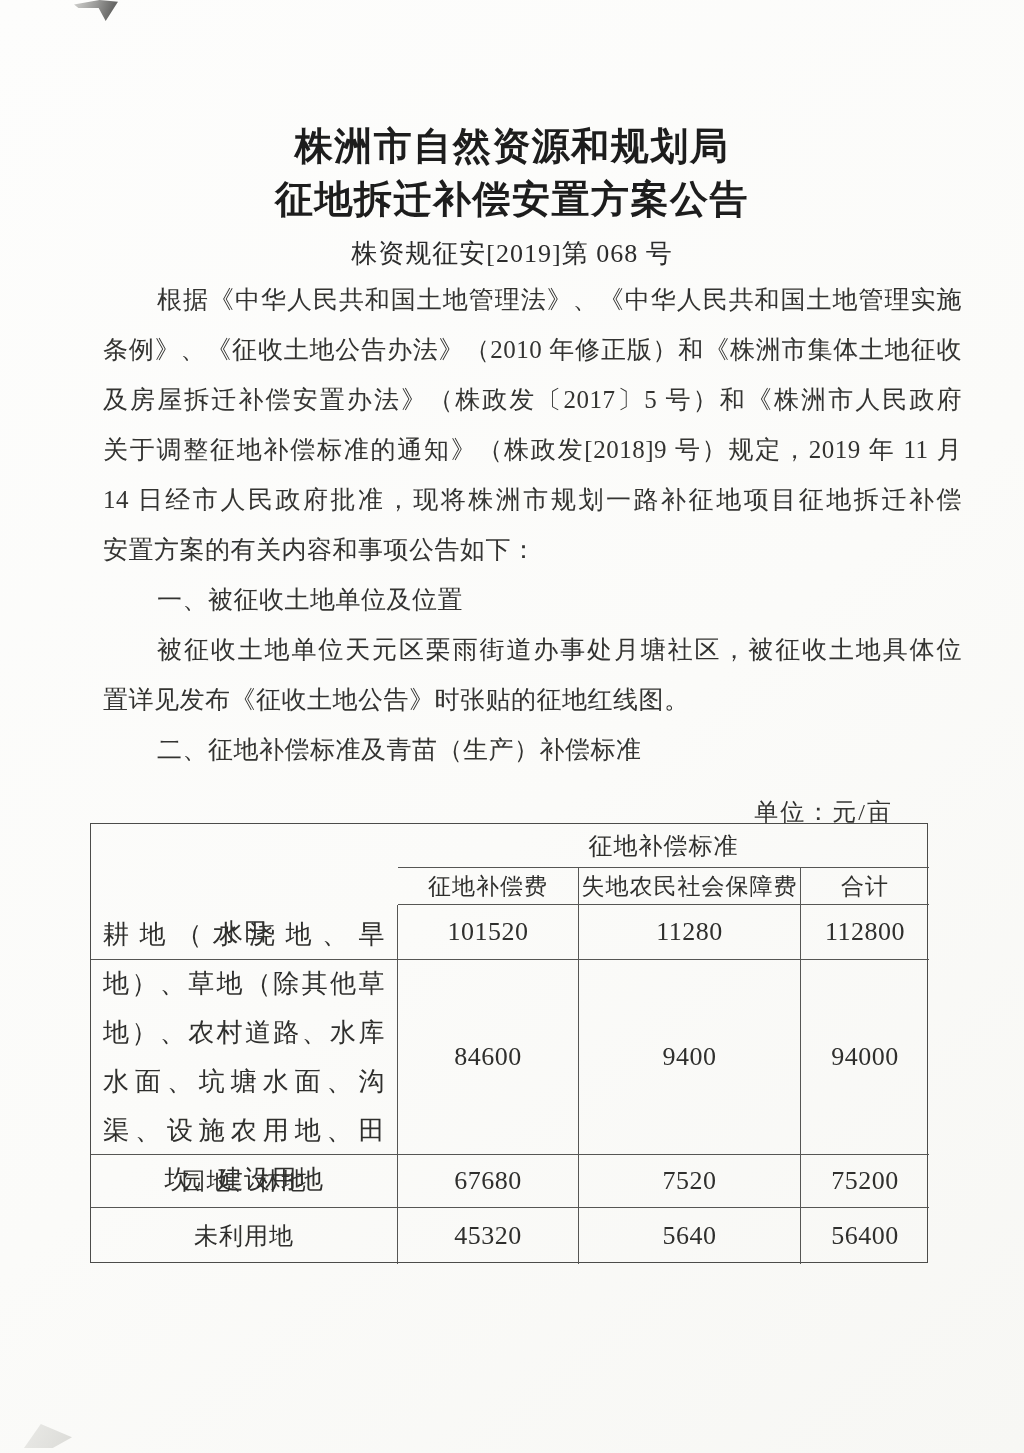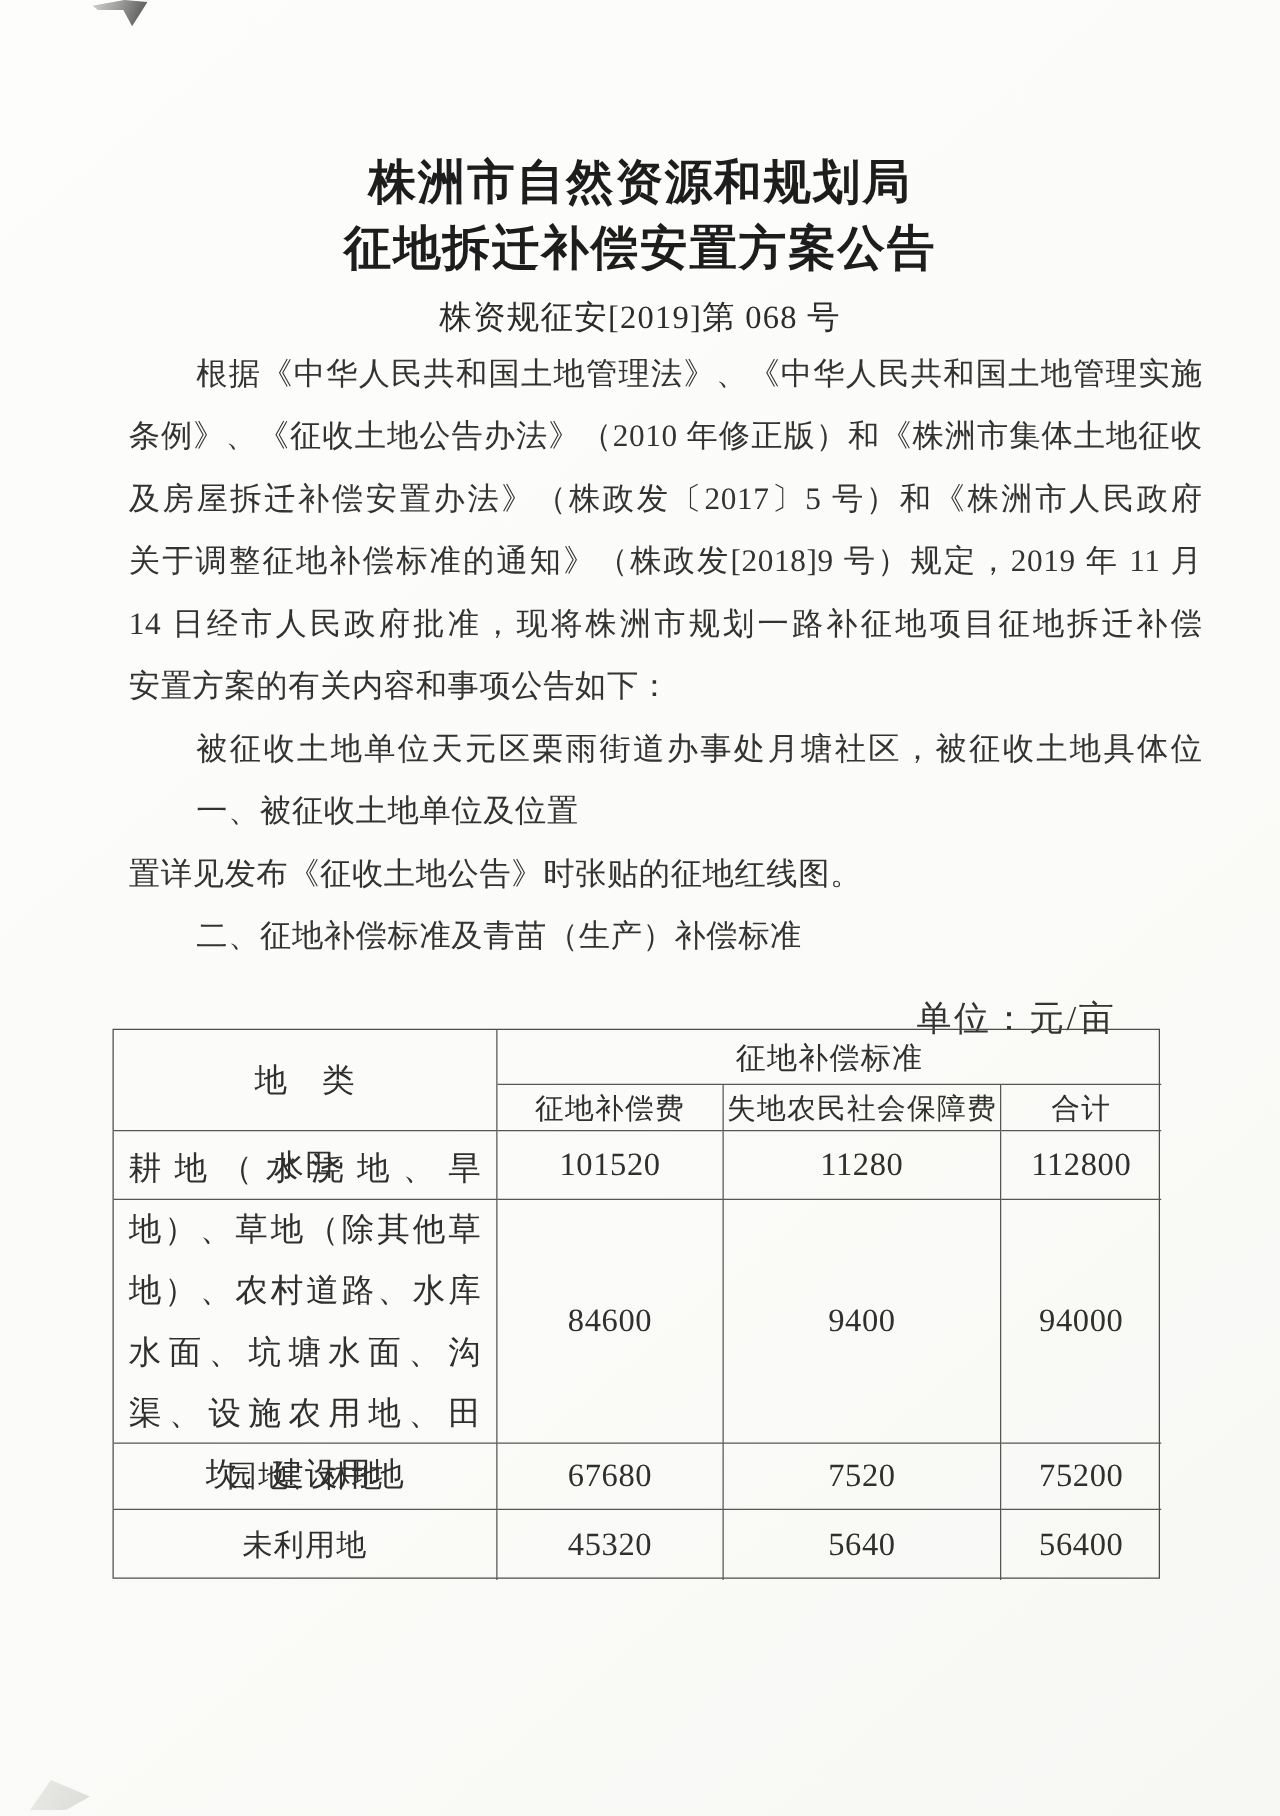--- a/index.html
+++ b/index.html
@@ -58,21 +58,21 @@
     overflow: hidden;
     letter-spacing: 0.5px;
     margin-left: 20px;
   }
   .just { text-align: justify; text-align-last: justify; }
   .left { text-align: left; }
   .indent { text-indent: 54px; }
   
   .unit-label {
     position: absolute; right: 131px; top: 796px;
-    font-size: 28px; color: #333331; letter-spacing: 2px;
+    font-size: 24px; color: #333331; letter-spacing: 2px;
   }
   
   .tbl {
     position: absolute; left: 90px; top: 823px;
     width: 838px; height: 440px;
     display: grid;
     grid-template-columns: 307px 181px 222px 128px;
     grid-template-rows: 44px 37px 55px 195px 53px 56px;
     border: 1.5px solid #4c4c4a;
     box-sizing: border-box;
@@ -115,31 +115,30 @@
     <div class="doc-number">株资规征安[2019]第 068 号</div>
   </div>
 
   <div class="body-text">
     <div class="ln just indent">根据《中华人民共和国土地管理法》、《中华人民共和国土地管理实施</div>
     <div class="ln just">条例》、《征收土地公告办法》（2010 年修正版）和《株洲市集体土地征收</div>
     <div class="ln just">及房屋拆迁补偿安置办法》（株政发〔2017〕5 号）和《株洲市人民政府</div>
     <div class="ln just">关于调整征地补偿标准的通知》（株政发[2018]9 号）规定，2019 年 11 月</div>
     <div class="ln just">14 日经市人民政府批准，现将株洲市规划一路补征地项目征地拆迁补偿</div>
     <div class="ln left">安置方案的有关内容和事项公告如下：</div>
+    <div class="ln left indent">一、被征收土地单位及位置</div>
     <div class="ln just indent">被征收土地单位天元区栗雨街道办事处月塘社区，被征收土地具体位</div>
-    <div class="ln left indent">一、被征收土地单位及位置</div>
     <div class="ln left">置详见发布《征收土地公告》时张贴的征地红线图。</div>
     <div class="ln left indent">二、征地补偿标准及青苗（生产）补偿标准</div>
   </div>
 
   <div class="unit-label">单位：元/亩</div>
 
   <div class="tbl">
 
-    <div class="cell c-landtype">地　类</div>
     <div class="cell c-standard">征地补偿标准</div>
     <div class="cell c-subh" style="grid-column:2">征地补偿费</div>
     <div class="cell c-subh" style="grid-column:3">失地农民社会保障费</div>
     <div class="cell c-subh no-br" style="grid-column:4">合计</div>
 
     <div class="cell" style="grid-row:3;grid-column:1">水田</div>
     <div class="cell num" style="grid-row:3;grid-column:2">101520</div>
     <div class="cell num" style="grid-row:3;grid-column:3">11280</div>
     <div class="cell num no-br" style="grid-row:3;grid-column:4">112800</div>
 

